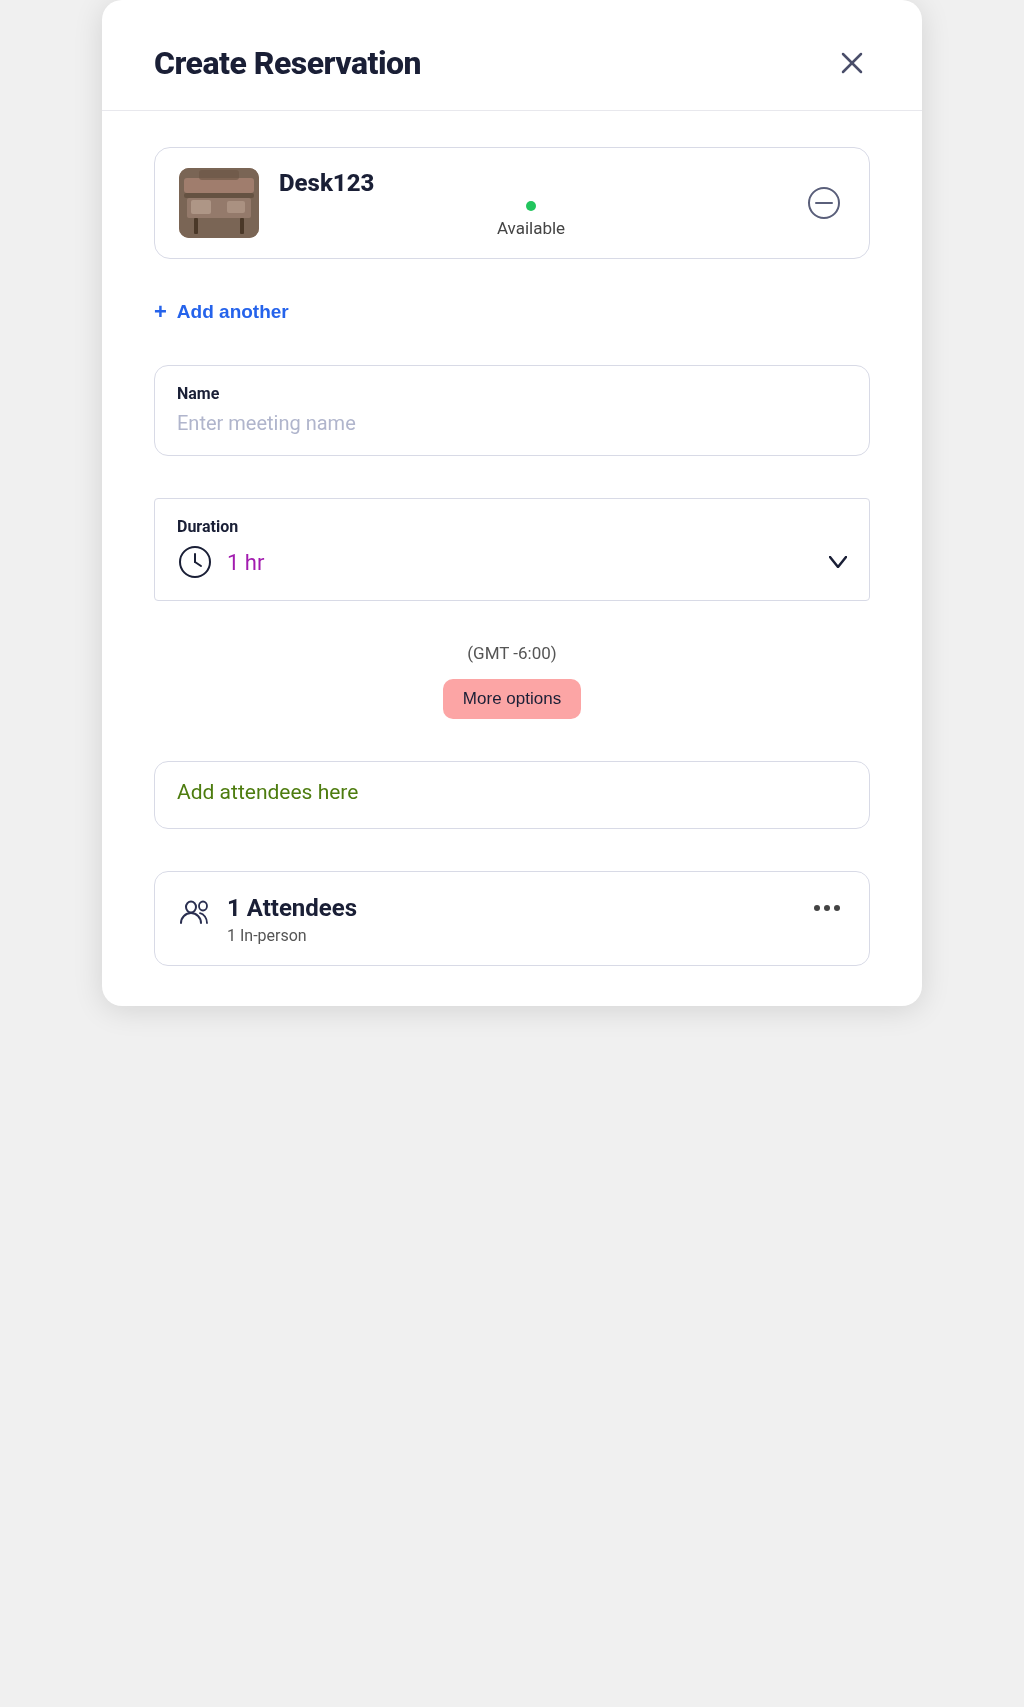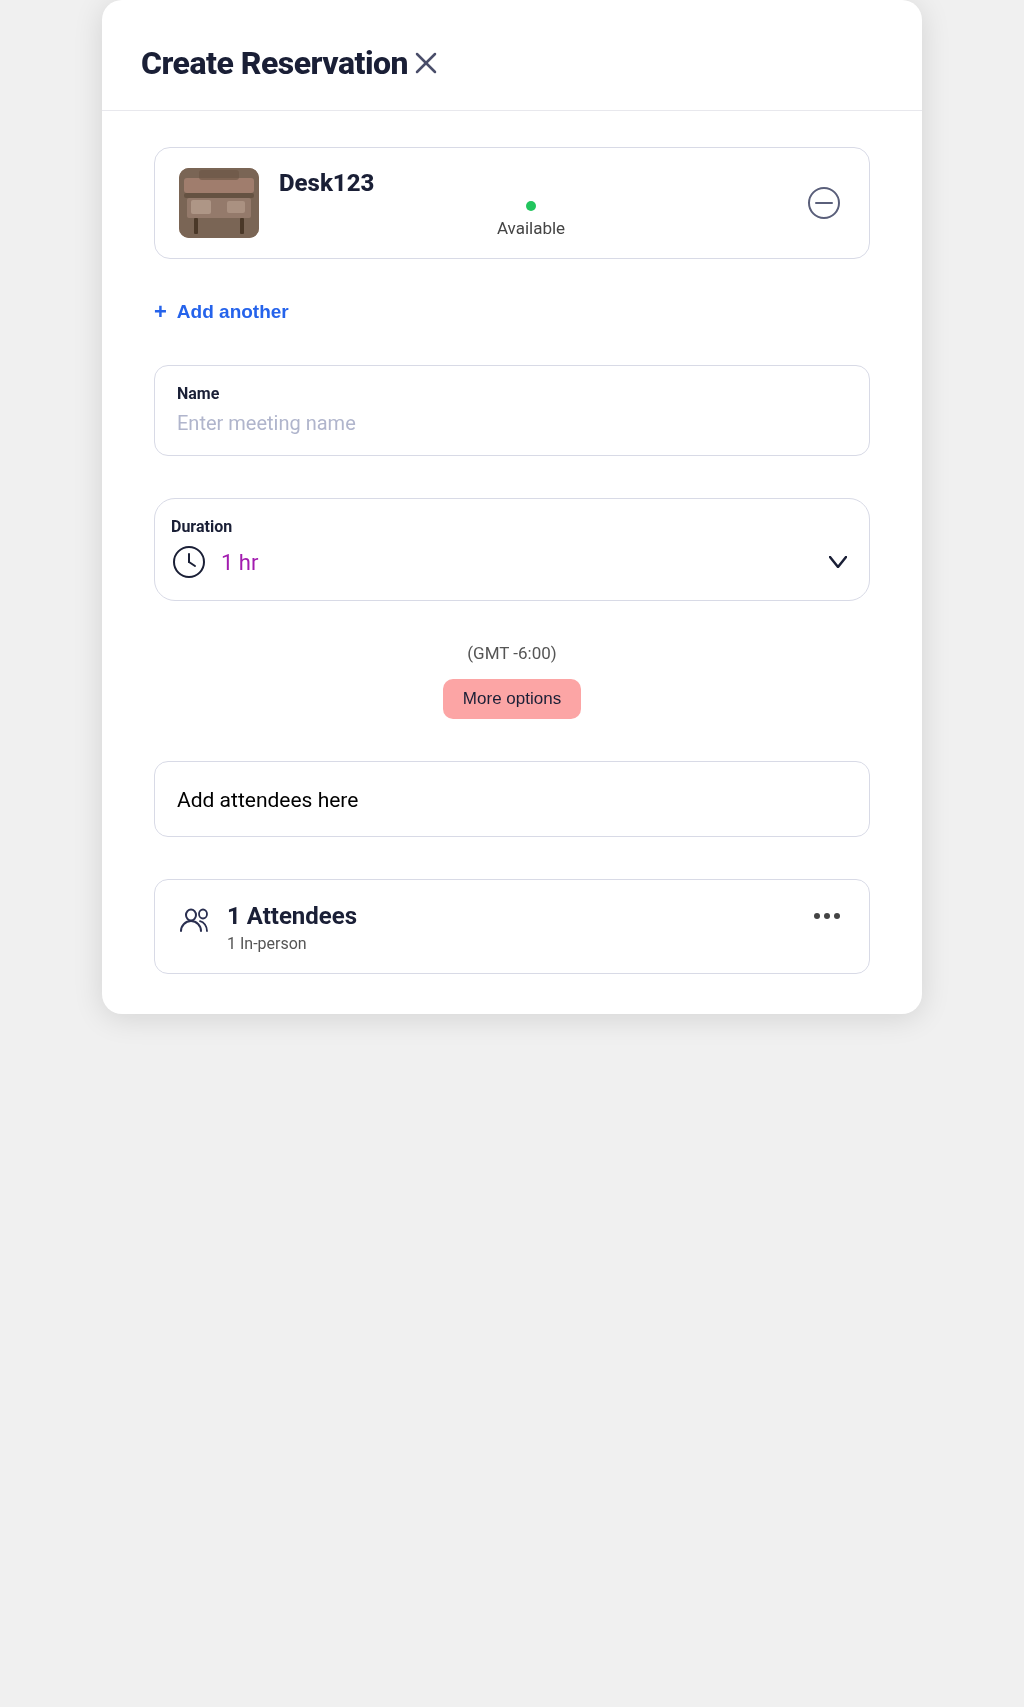--- a/index.html
+++ b/index.html
@@ -22,22 +22,23 @@
       border-radius: 20px;
       width: 820px;
       max-width: 100%;
       padding: 0;
       overflow: hidden;
       box-shadow: 0 4px 30px rgba(0,0,0,0.12);
     }
 
     .modal-header {
       display: flex;
-      align-items: center;
-      padding: 44px 52px 28px 39px;
+      justify-content: space-between;
+      align-items: center;
+      padding: 44px 52px 28px 52px;
       border-bottom: 1.5px solid #e8e8ed;
     }
 
     .modal-title {
       font-size: 32px;
       font-weight: 800;
       color: #1a1f36;
       letter-spacing: -0.5px;
     }
 
@@ -191,22 +192,22 @@
 
     .field-value {
       font-size: 22px;
       color: #1a1f36;
       font-weight: 400;
     }
 
     
     .duration-field {
       border: 1.5px solid #d8dae6;
-      border-radius: 21px;
-      padding: 18px 22px 20px 16px;
+      border-radius: 4px;
+      padding: 18px 22px 20px 22px;
     }
 
     .duration-value-row {
       display: flex;
       align-items: center;
       justify-content: space-between;
     }
 
     .duration-left {
       display: flex;
@@ -253,22 +254,22 @@
 
     
     .attendees-field {
       border: 1.5px solid #d8dae6;
       border-radius: 14px;
       padding: 18px 22px 24px 22px;
     }
 
     .attendees-placeholder {
       font-size: 21px;
-      color: #000000;
-      margin-top: 8px;
+      color: #4d7c0f;
+      margin-top: 0;
     }
 
     
     .attendees-summary {
       border: 1.5px solid #d8dae6;
       border-radius: 14px;
       padding: 22px 24px 20px 24px;
       display: flex;
       align-items: flex-start;
       gap: 14px;

